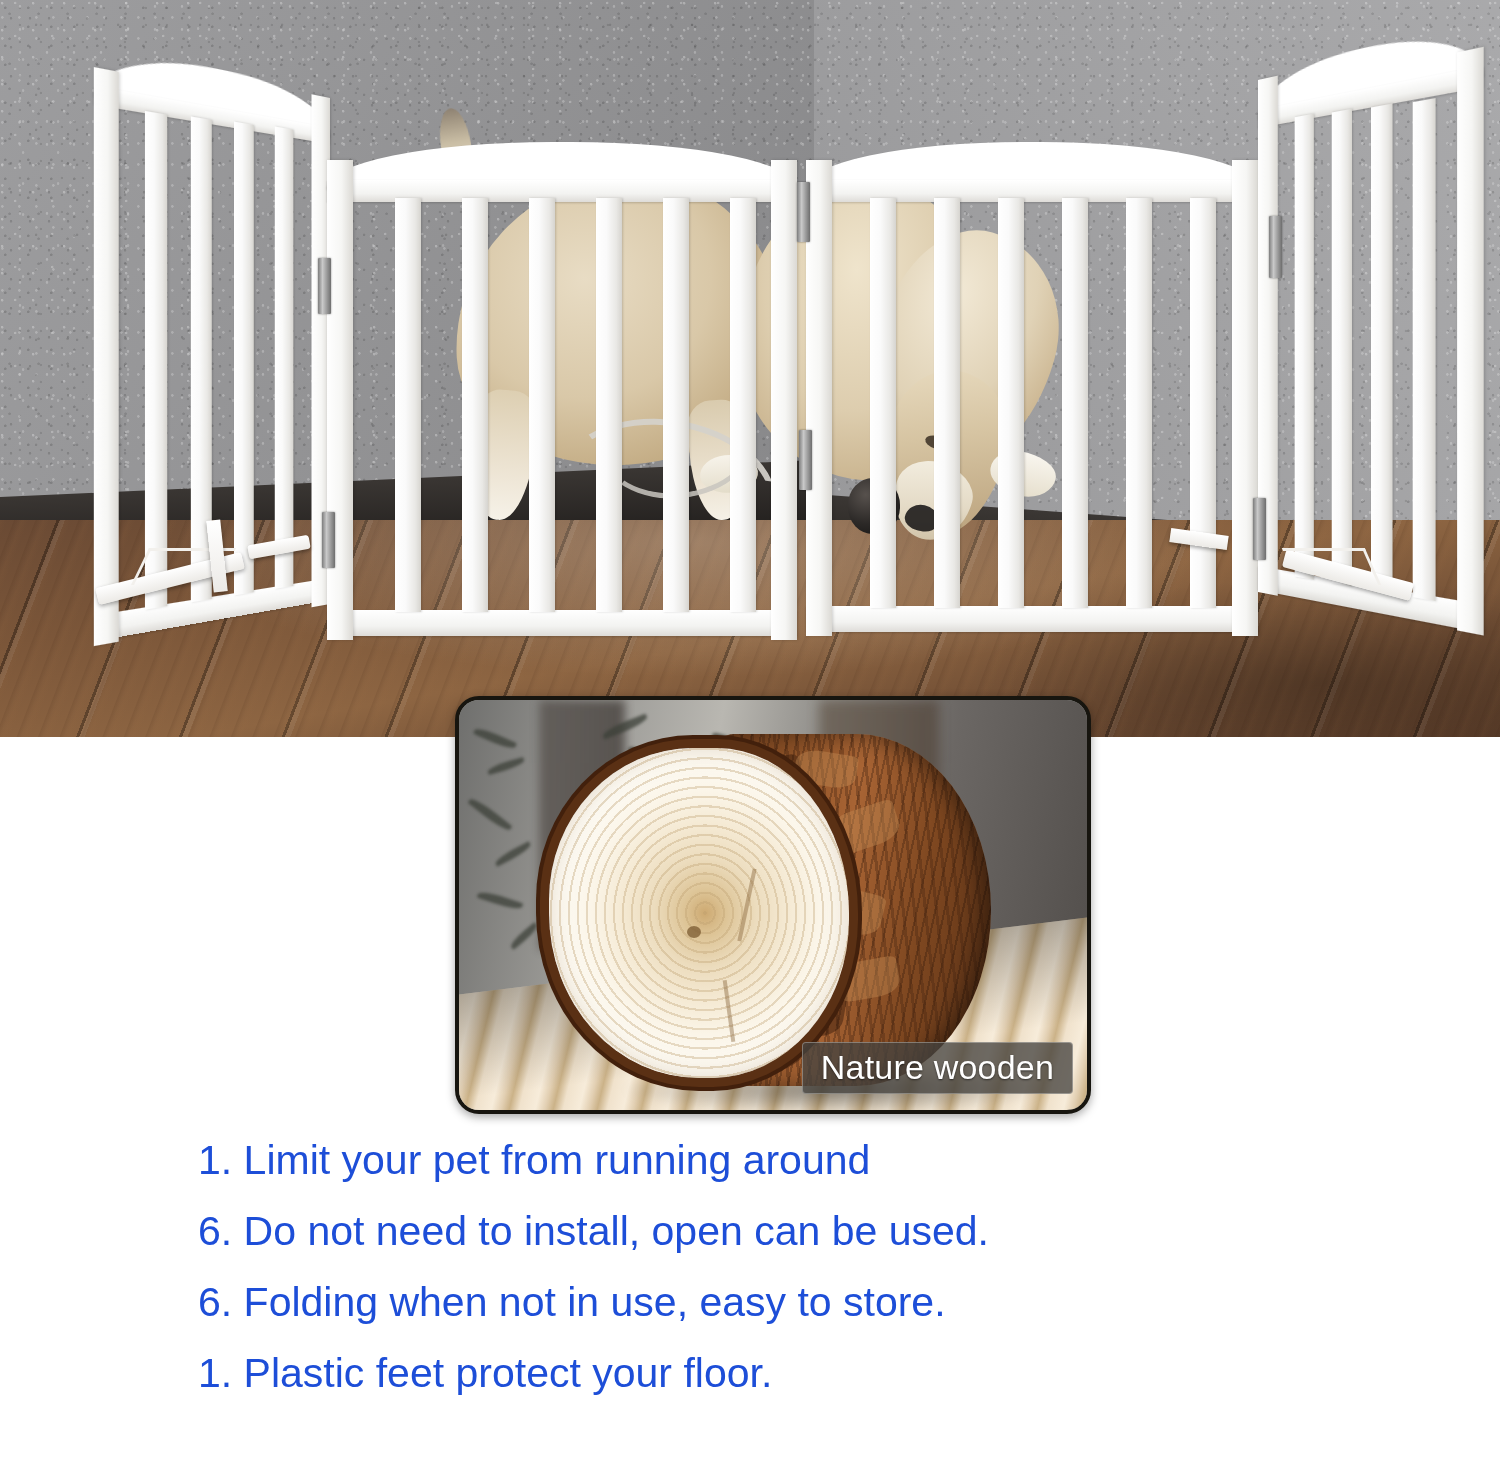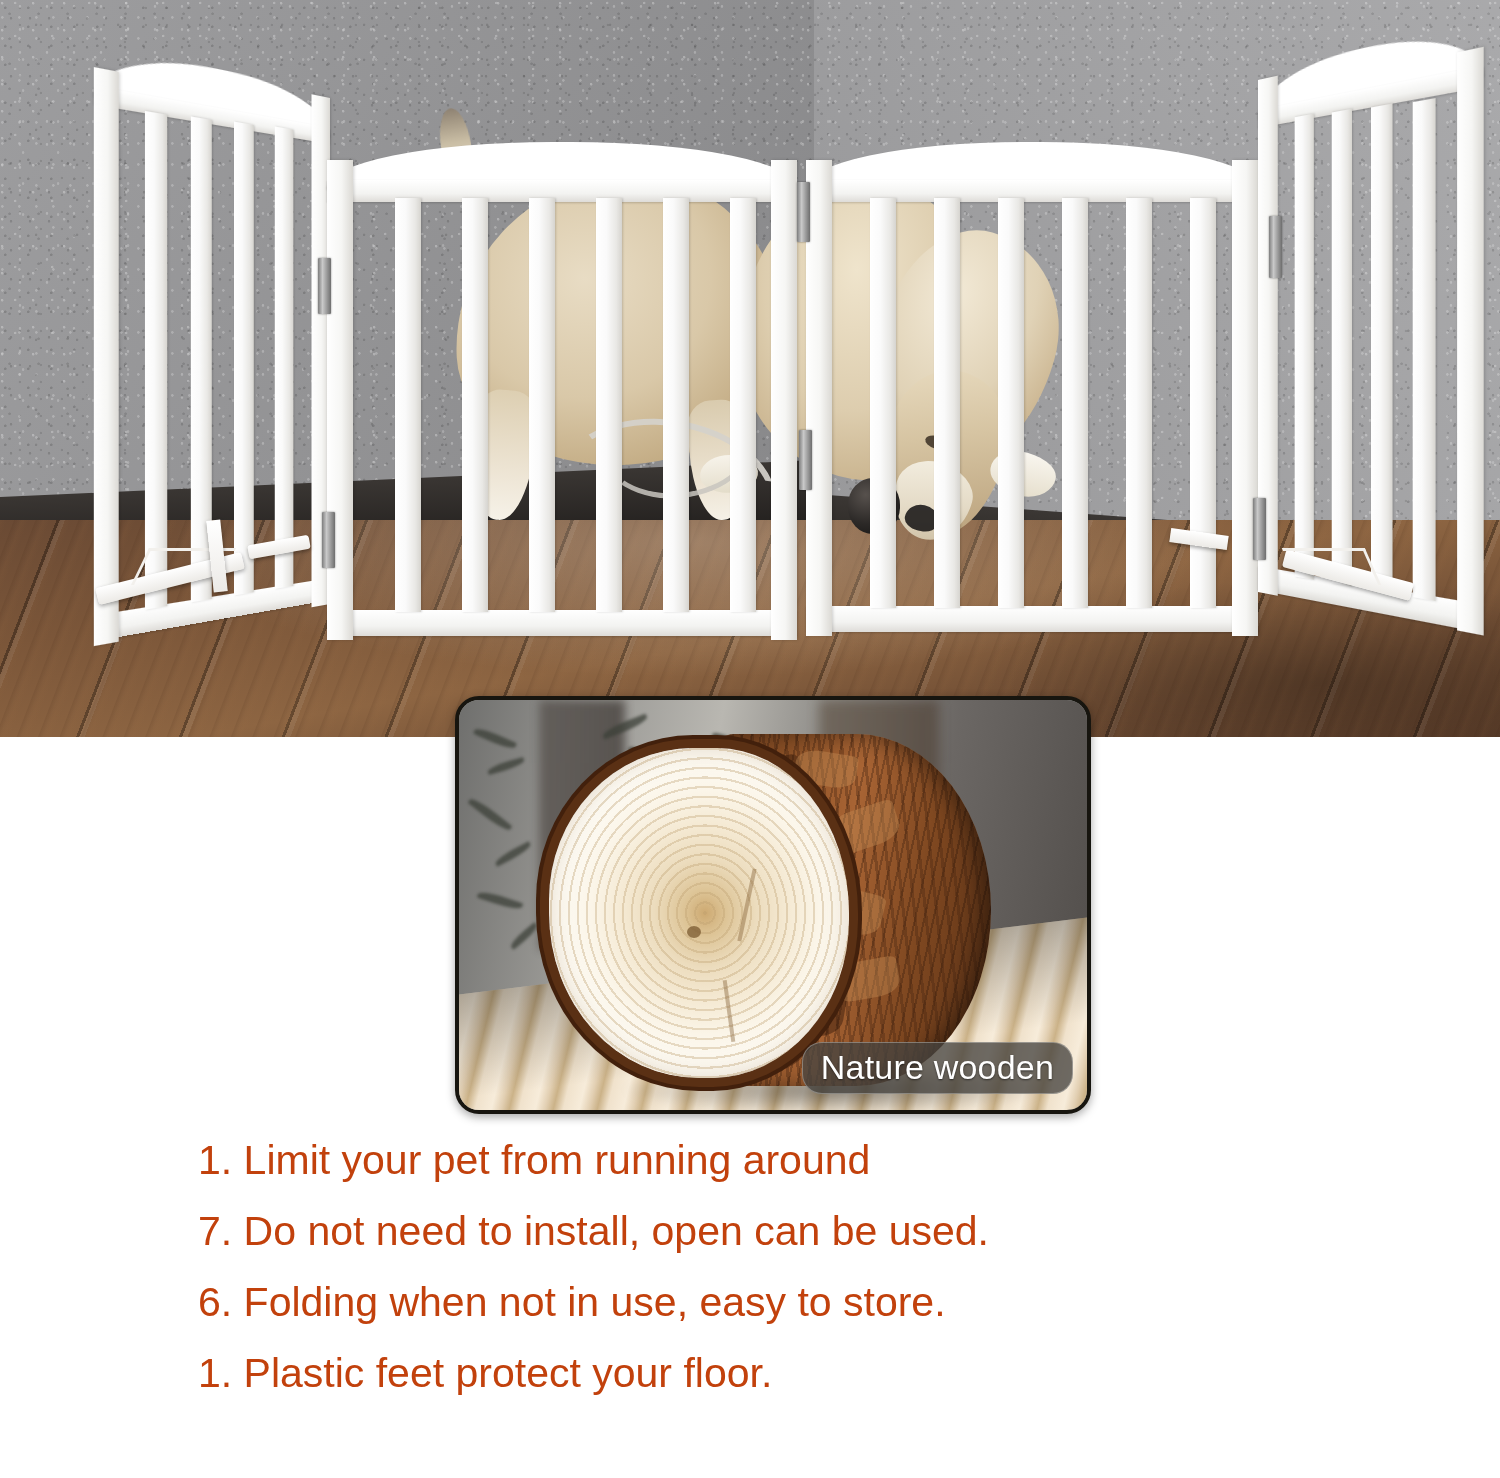--- a/index.html
+++ b/index.html
@@ -163,27 +163,27 @@
     border-radius:48% 44% 46% 50% / 46% 50% 48% 50%;
     box-shadow:0 0 0 9px #5a3014, 0 0 0 13px #42200c, inset 0 0 26px rgba(150,110,60,.28);}
   .pith{position:absolute;left:138px;top:178px;width:14px;height:12px;background:#7a5a30;
     border-radius:50%;opacity:.75;}
   .face-crack{position:absolute;background:rgba(130,96,52,.42);}
   .log-shadow{position:absolute;left:70px;top:330px;width:430px;height:52px;
     background:radial-gradient(ellipse at 50% 50%, rgba(0,0,0,.45), rgba(0,0,0,0) 70%);filter:blur(5px);}
 
   .badge{position:absolute;right:14px;bottom:16px;
     background:rgba(70,68,64,.78);border:1px solid rgba(255,255,255,.30);
-    border-radius:20px;padding:7px 18px 9px 18px;}
+    border-radius:4px;padding:7px 18px 9px 18px;}
   .badge span{color:#ffffff;font-size:34px;line-height:1;letter-spacing:.2px;
     font-family:"Liberation Sans",sans-serif;text-shadow:0 1px 2px rgba(0,0,0,.55);}
 
   
   .features{position:absolute;left:198px;top:1140px;width:1280px;}
-  .feat{font-size:41px;line-height:1;color:#c2410c;margin:0 0 30px 0;white-space:nowrap;
+  .feat{font-size:41px;line-height:1;color:#1d4ed8;margin:0 0 30px 0;white-space:nowrap;
     font-family:"Liberation Sans",sans-serif;font-weight:400;}
 </style>
 </head>
 <body>
 
 <div id="page">
 
   <div class="hero">
 
     <div class="wall-left"></div>
@@ -340,18 +340,18 @@
       </div>
     </div>
 
     <div class="badge">
       <span>Nature wooden</span>
     </div>
   </div>
 
   <div class="features">
     <p class="feat">1. Limit your pet from running around</p>
-    <p class="feat">7. Do not need to install, open can be used.</p>
+    <p class="feat">6. Do not need to install, open can be used.</p>
     <p class="feat">6. Folding when not in use, easy to store.</p>
     <p class="feat">1. Plastic feet protect your floor.</p>
   </div>
 
 </div>
 
 </body></html>

